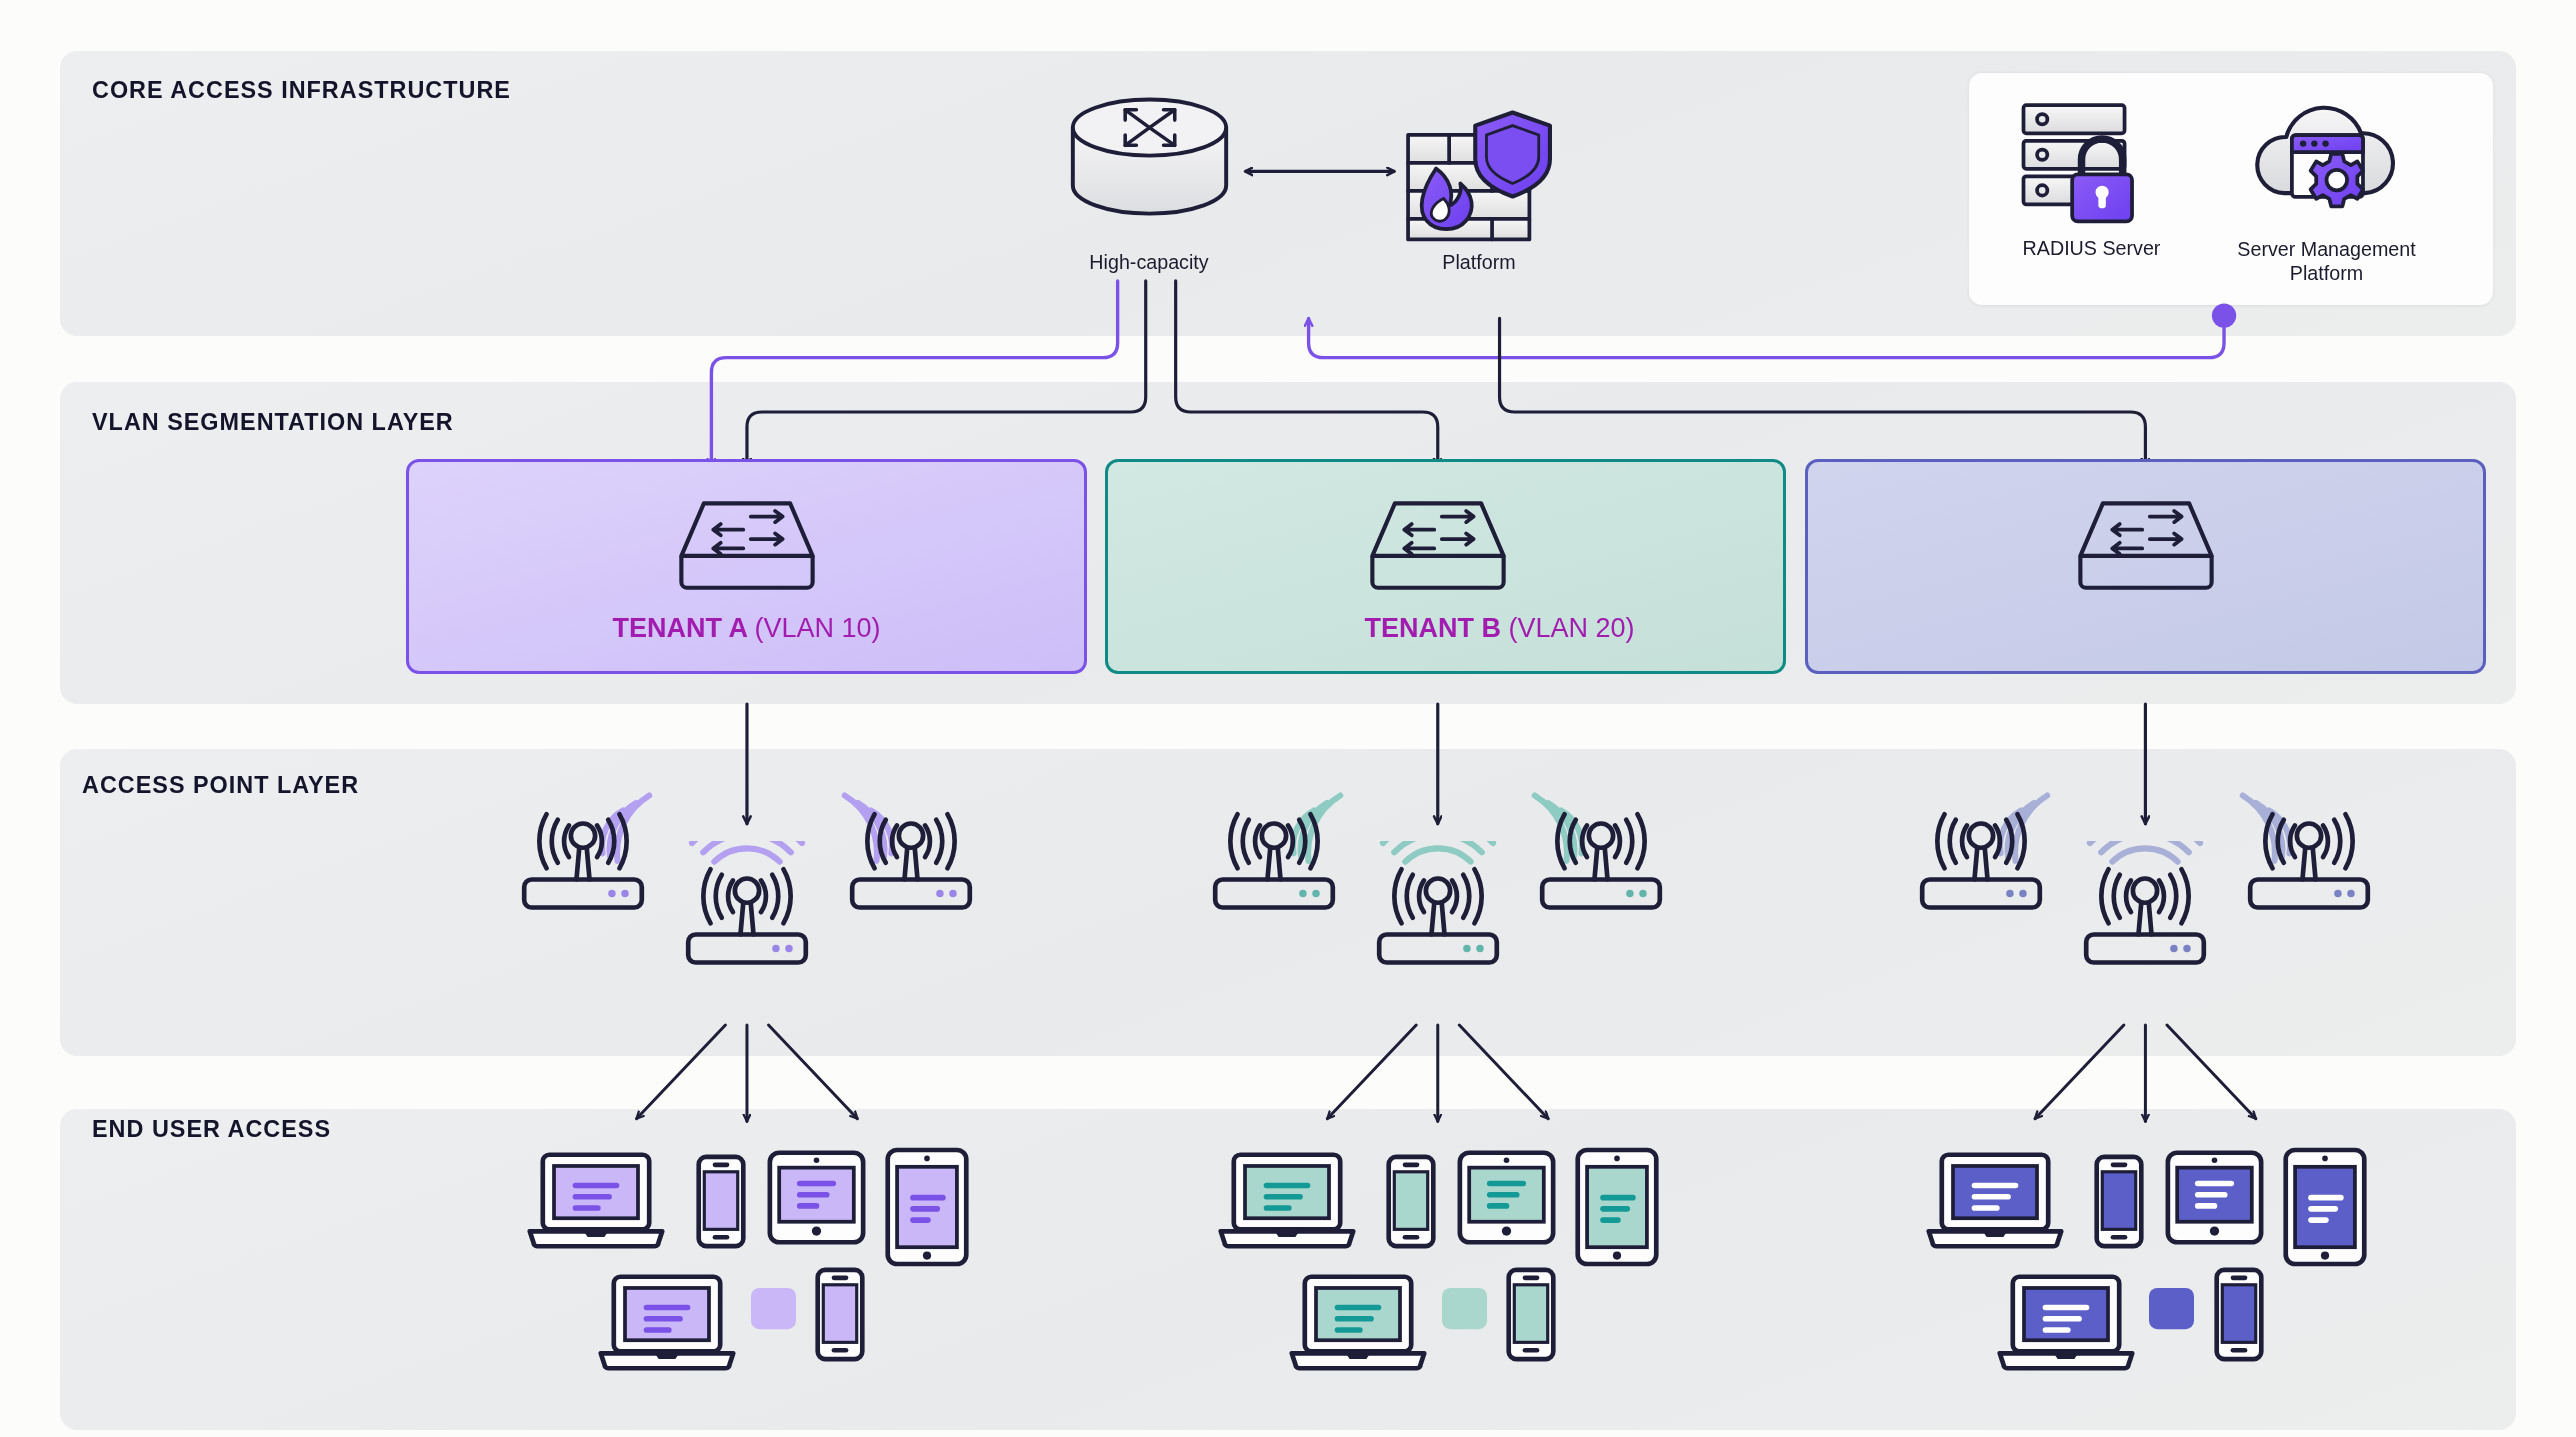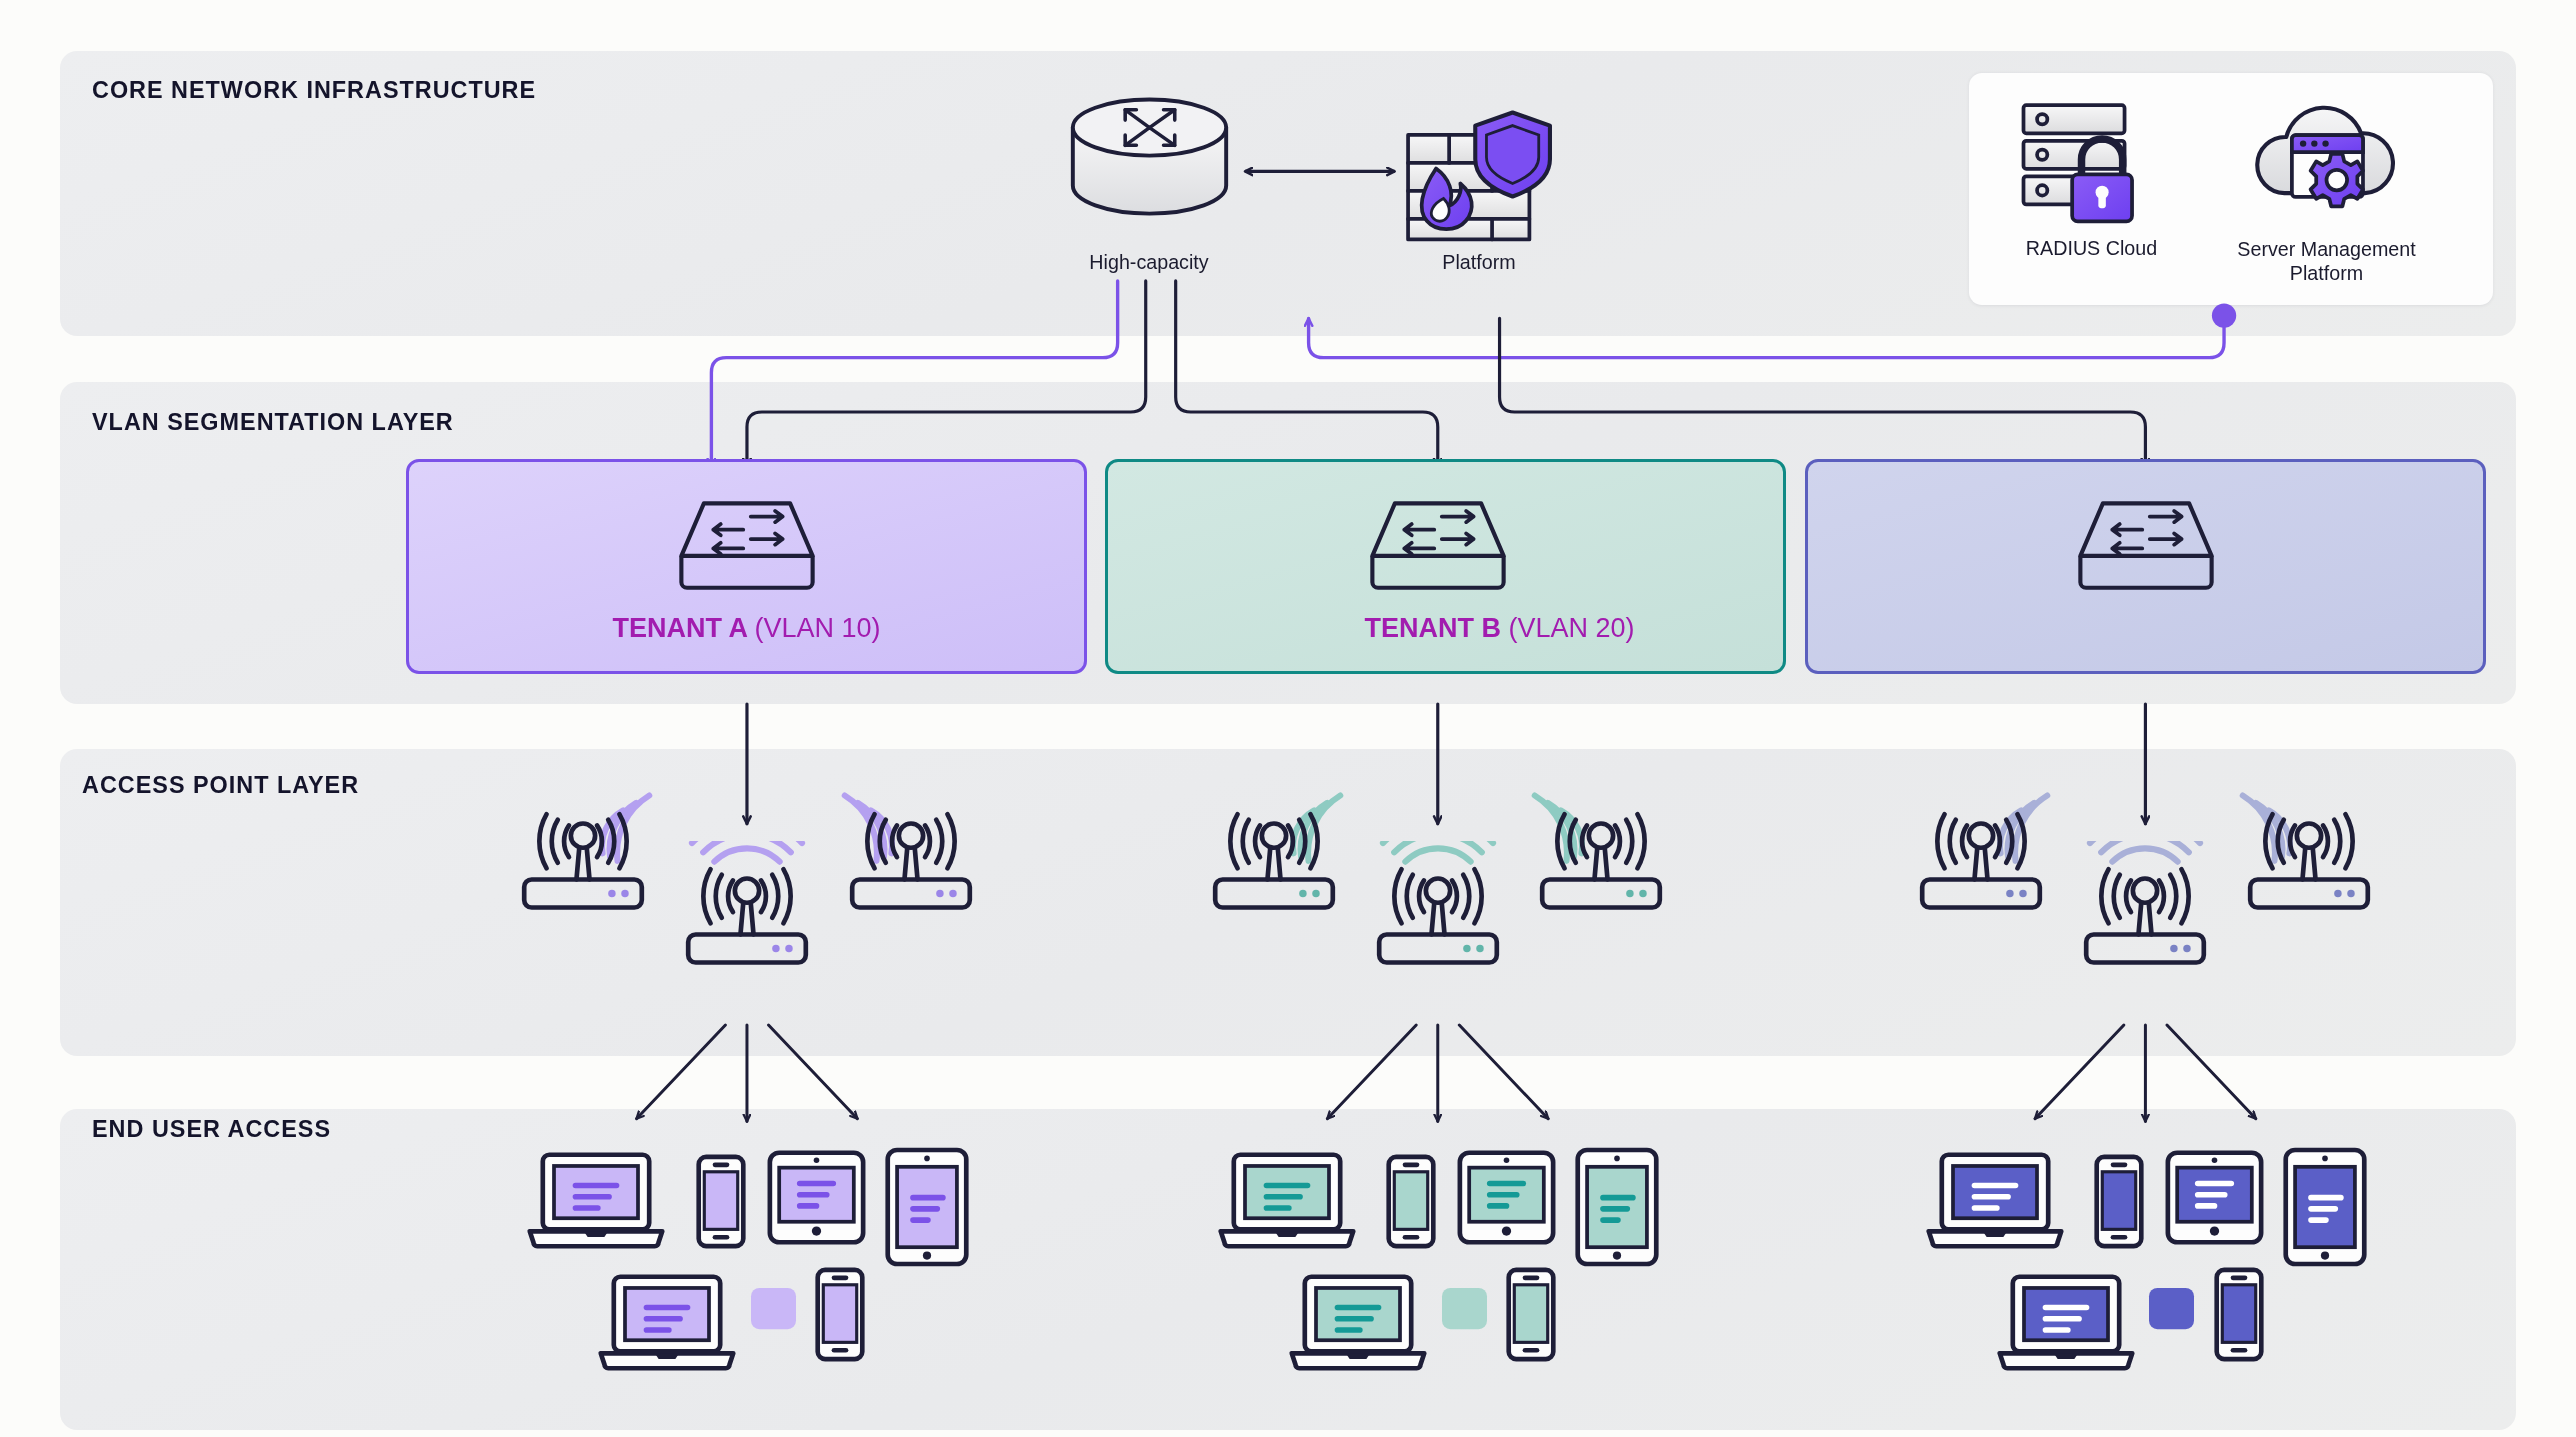--- a/index.html
+++ b/index.html
@@ -55,21 +55,21 @@
   .vlan-label span{font-weight:normal;}
   svg.layer{position:absolute;left:0;top:0;width:2576px;height:1438px;pointer-events:none;}
   .ic{position:absolute;}
 </style>
 </head>
 <body>
 
 <div id="stage">
 
   <div class="band" style="left:60px;top:51px;width:2456px;height:285px;"></div>
-  <div class="band-title" style="left:92px;top:77px;">CORE NETWORK INFRASTRUCTURE</div>
+  <div class="band-title" style="left:92px;top:77px;">CORE ACCESS INFRASTRUCTURE</div>
 
   <div class="band" style="left:60px;top:382px;width:2456px;height:322px;"></div>
   <div class="band-title" style="left:92px;top:409px;">VLAN SEGMENTATION LAYER</div>
 
   <div class="band" style="left:60px;top:749px;width:2456px;height:307px;"></div>
   <div class="band-title" style="left:82px;top:772px;">ACCESS POINT LAYER</div>
 
   <div class="band" style="left:60px;top:1109px;width:2456px;height:321px;"></div>
   <div class="band-title" style="left:92px;top:1116px;">END USER ACCESS</div>
 
@@ -214,21 +214,21 @@
         <circle cx="30" cy="27" r="5.5"></circle>
           <circle cx="30" cy="65" r="5.5"></circle>
           <circle cx="30" cy="103" r="5.5"></circle>
       </g>
       <path d="M72,88 L72,70 a22,22 0 0 1 44,0 L116,88" fill="none" stroke="#1e1e38" stroke-width="8" stroke-linecap="round"></path>
       <rect x="62" y="86" width="64" height="50" rx="6" fill="url(#lockg)" stroke="#1e1e38" stroke-width="4"></rect>
       <circle cx="94" cy="105" r="7" fill="#fdfdfd"></circle>
       <rect x="90" y="108" width="8" height="14" rx="3" fill="#fdfdfd"></rect>
     </svg>
   </div>
-  <div class="node-label" style="left:1956px;top:237px;width:271px;">RADIUS Cloud</div>
+  <div class="node-label" style="left:1956px;top:237px;width:271px;">RADIUS Server</div>
 
   <div class="ic" style="left:2247px;top:94px;width:159px;height:131px;">
     <svg width="159" height="131" viewBox="0 0 170 140">
       <defs>
         <linearGradient id="cloudg" x1="0" y1="0" x2="0" y2="1">
           <stop offset="0" stop-color="#f6f6f7"></stop>
             <stop offset="1" stop-color="#d9dadd"></stop>
         </linearGradient>
         <linearGradient id="gearg" x1="0" y1="0" x2="1" y2="1">
           <stop offset="0" stop-color="#8b5cf6"></stop>

